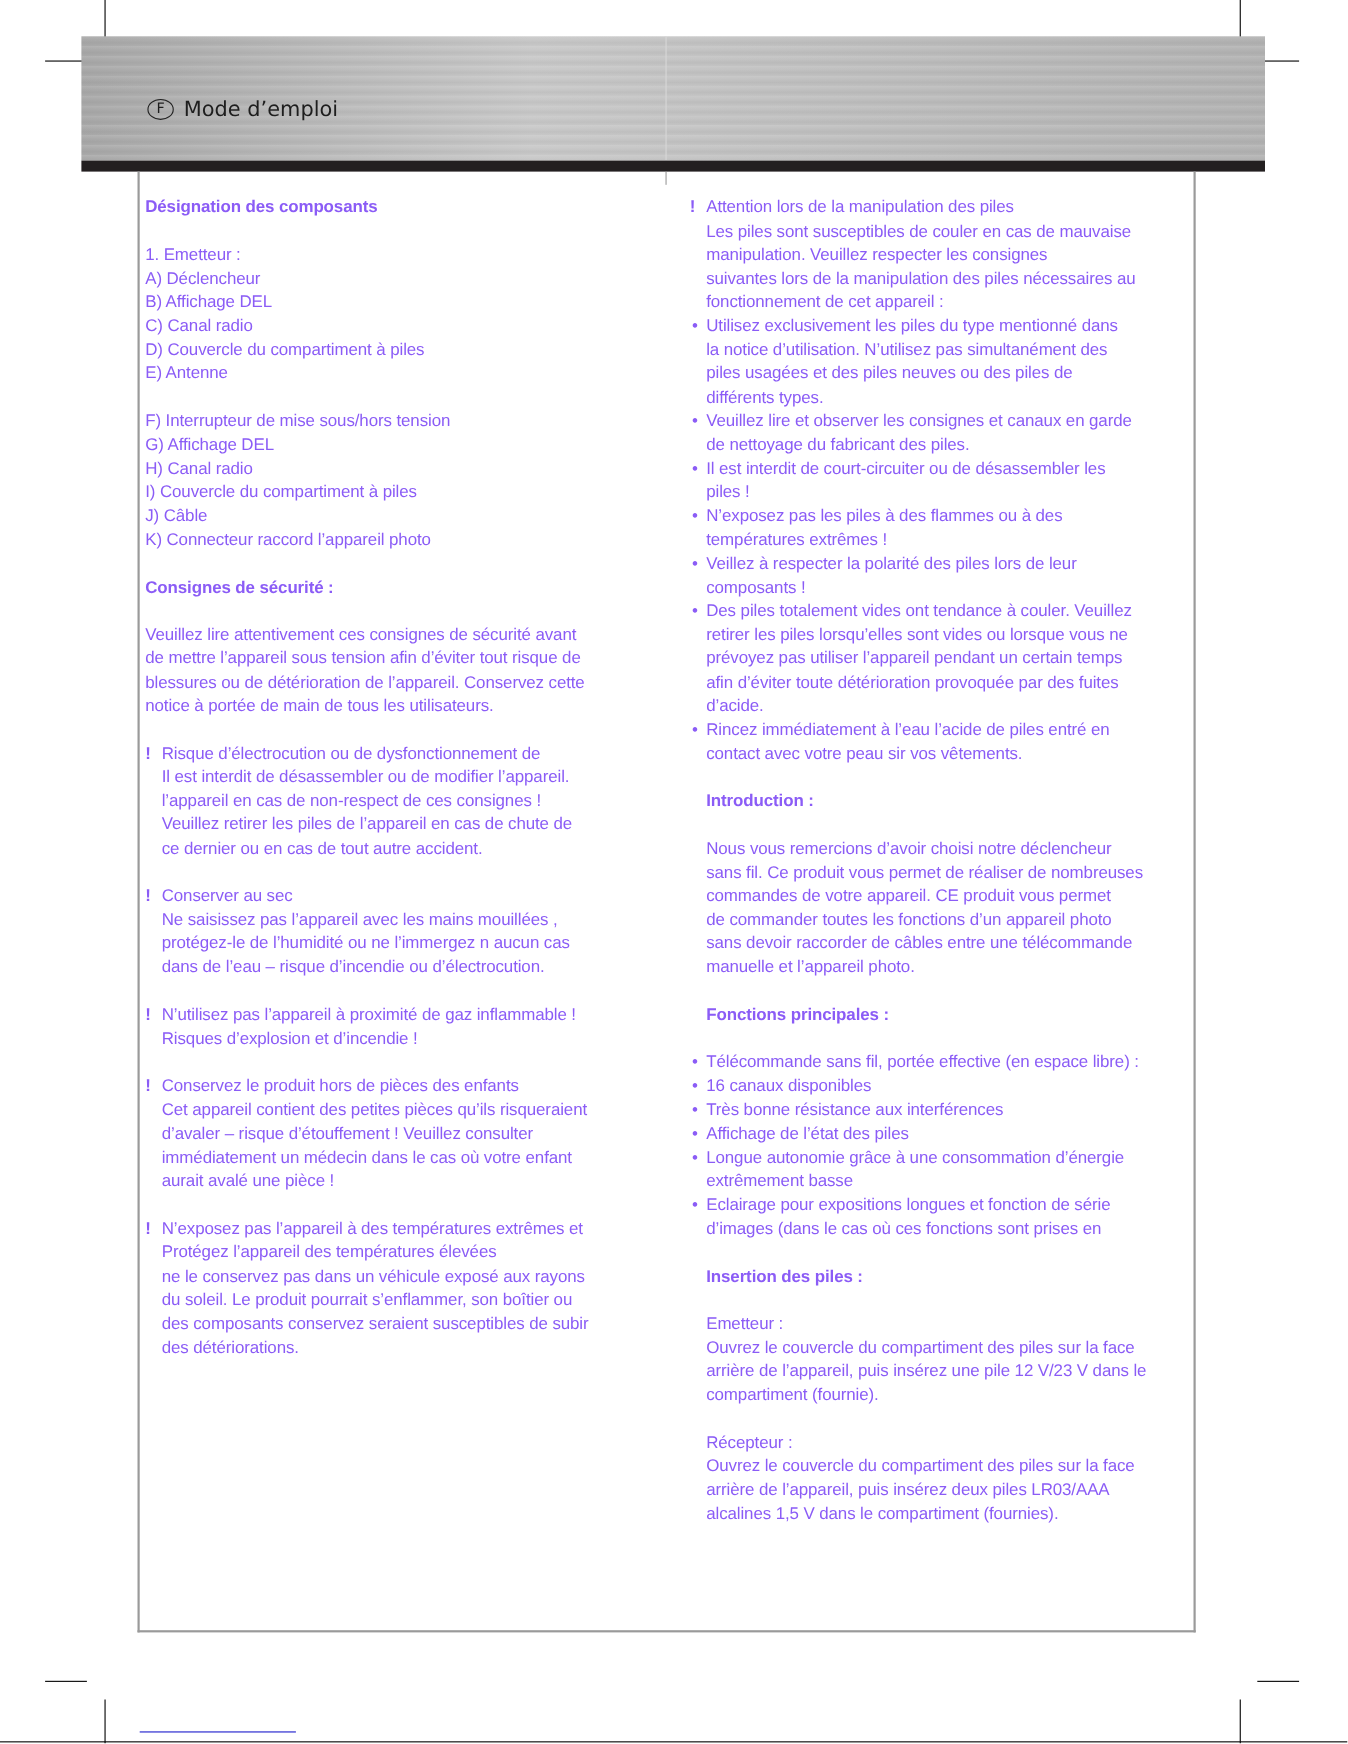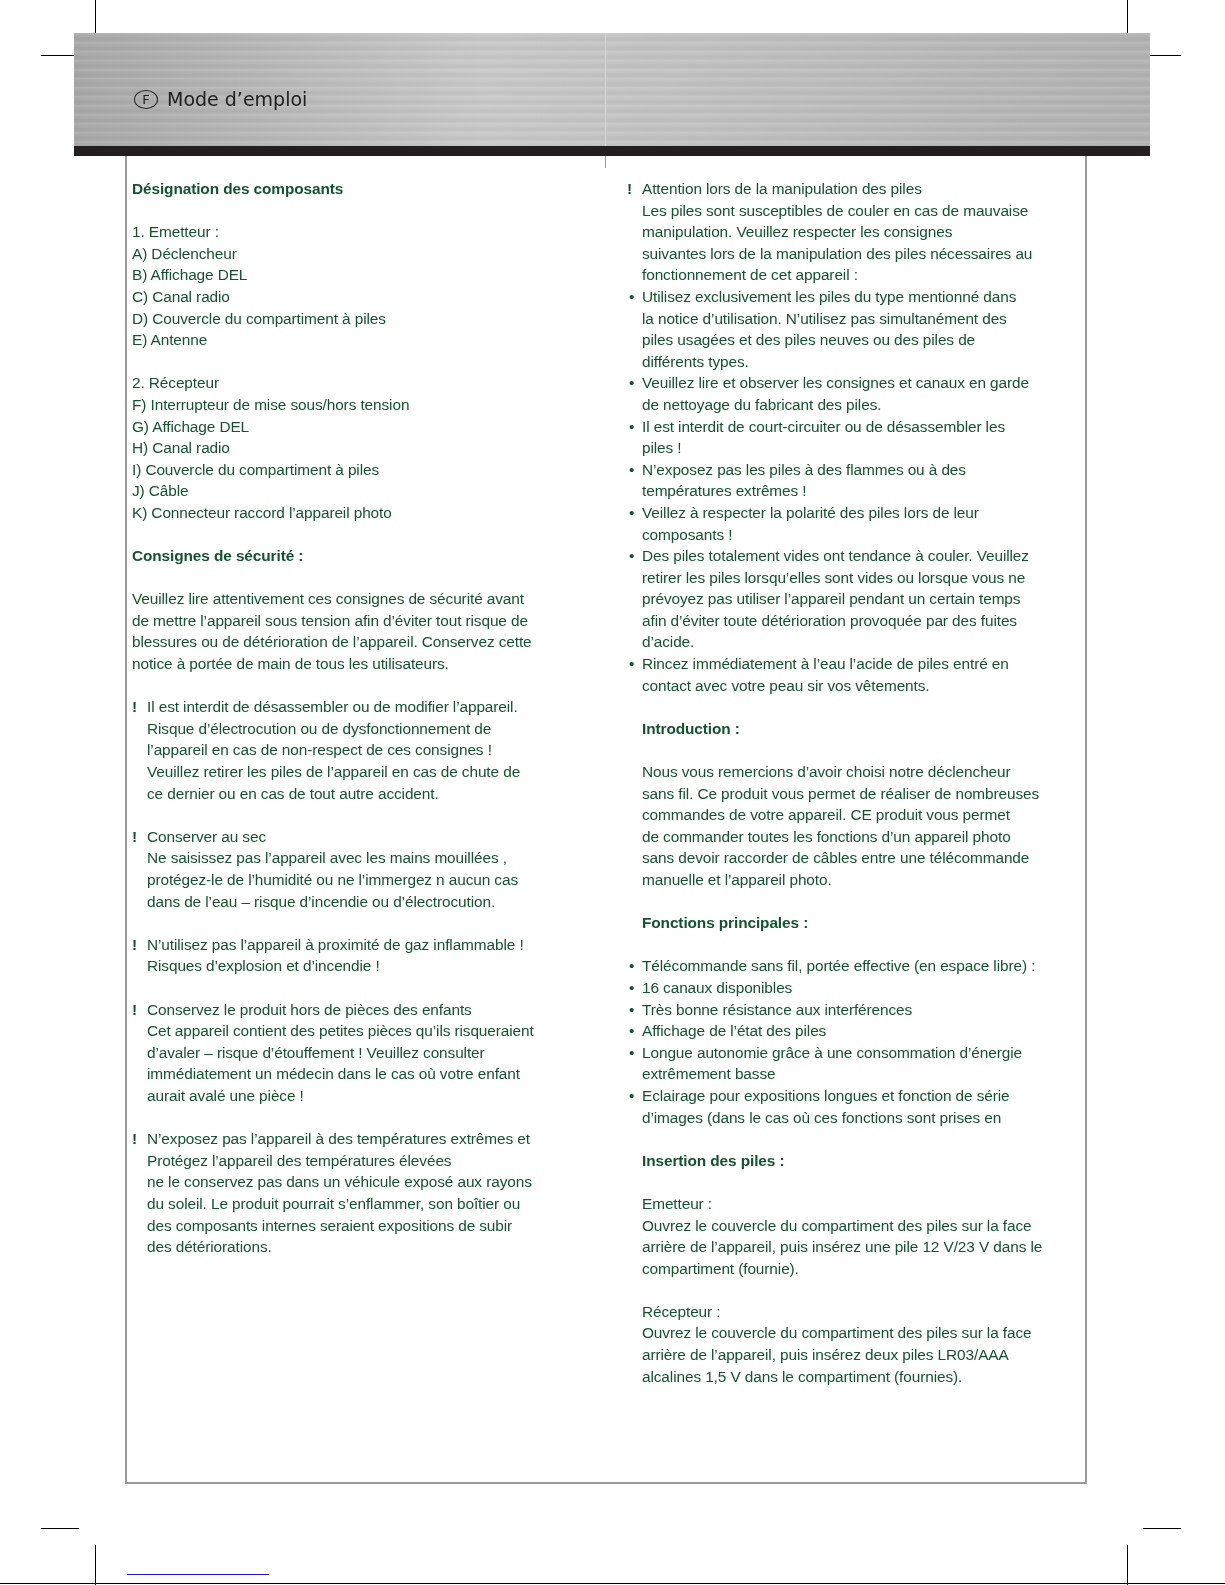--- a/index.html
+++ b/index.html
@@ -22,21 +22,21 @@
     display: inline-flex; align-items: center; justify-content: center; font-size: 13px; box-sizing: border-box; }
   .header-bar { position: absolute; left: 74px; top: 146px; width: 1076px; height: 10px; background: #231f20; }
 
   
   .frame { position: absolute; left: 125px; top: 156px; width: 962px; height: 1328px;
     border-left: 2px solid #9a9a9a; border-right: 2px solid #9a9a9a; border-bottom: 2px solid #9a9a9a; box-sizing: border-box; }
   .frame-top-tick { position: absolute; left: 605px; top: 156px; width: 1px; height: 12px; background: #9a9a9a; }
 
   
   .col { position: absolute; top: 178px; font-family: "Liberation Sans", sans-serif; font-size: 15.4px;
-    line-height: 21.6px; color: #14532d; letter-spacing: -0.1px; }
+    line-height: 21.6px; color: #8b5cf6; letter-spacing: -0.1px; }
   .col.left { left: 132px; width: 440px; }
   .col.right { left: 642px; width: 440px; }
   .col p { margin: 0; }
   .h { font-weight: bold; }
   .gap { height: 21.6px; }
   .warn { position: relative; padding-left: 15px; }
   .warn .bang { position: absolute; left: 0; top: 0; font-weight: bold; }
   .right .warn { margin-left: -15px; }
   .bul { position: relative; padding-left: 15px; margin-left: 0; }
   .right .bul { margin-left: -15px; }
@@ -74,21 +74,20 @@
   <div class="gap"></div>
   <p>1. Emetteur :</p>
   <div id="emitter-items">
       <p>A) Déclencheur</p>
       <p>B) Affichage DEL</p>
       <p>C) Canal radio</p>
       <p>D) Couvercle du compartiment à piles</p>
       <p>E) Antenne</p>
     </div>
   <div class="gap"></div>
-  <p>2. Récepteur</p>
   <div id="receiver-items">
       <p>F) Interrupteur de mise sous/hors tension</p>
       <p>G) Affichage DEL</p>
       <p>H) Canal radio</p>
       <p>I) Couvercle du compartiment à piles</p>
       <p>J) Câble</p>
       <p>K) Connecteur raccord l’appareil photo</p>
     </div>
   <div class="gap"></div>
   <p class="h">Consignes de sécurité :</p>
@@ -96,22 +95,22 @@
   <div id="safety-intro">
       <p>Veuillez lire attentivement ces consignes de sécurité avant</p>
       <p>de mettre l’appareil sous tension afin d’éviter tout risque de</p>
       <p>blessures ou de détérioration de l’appareil. Conservez cette</p>
       <p>notice à portée de main de tous les utilisateurs.</p>
     </div>
   <div id="safety-warnings">
       <div class="gap"></div>
       <div class="warn">
         <span class="bang">!</span>
+        <p>Risque d’électrocution ou de dysfonctionnement de</p>
         <p>Il est interdit de désassembler ou de modifier l’appareil.</p>
-        <p>Risque d’électrocution ou de dysfonctionnement de</p>
         <p>l’appareil en cas de non-respect de ces consignes !</p>
         <p>Veuillez retirer les piles de l’appareil en cas de chute de</p>
         <p>ce dernier ou en cas de tout autre accident.</p>
       </div>
       <div class="gap"></div>
       <div class="warn">
         <span class="bang">!</span>
         <p>Conserver au sec</p>
         <p>Ne saisissez pas l’appareil avec les mains mouillées ,</p>
         <p>protégez-le de l’humidité ou ne l’immergez n aucun cas</p>
@@ -132,21 +131,21 @@
         <p>immédiatement un médecin dans le cas où votre enfant</p>
         <p>aurait avalé une pièce !</p>
       </div>
       <div class="gap"></div>
       <div class="warn">
         <span class="bang">!</span>
         <p>N’exposez pas l’appareil à des températures extrêmes et</p>
         <p>Protégez l’appareil des températures élevées</p>
         <p>ne le conservez pas dans un véhicule exposé aux rayons</p>
         <p>du soleil. Le produit pourrait s’enflammer, son boîtier ou</p>
-        <p>des composants internes seraient expositions de subir</p>
+        <p>des composants conservez seraient susceptibles de subir</p>
         <p>des détériorations.</p>
       </div>
     </div>
 </div>
 
 <div class="col right">
   <div id="battery-warning">
       <div class="warn">
         <span class="bang">!</span>
         <p>Attention lors de la manipulation des piles</p>

